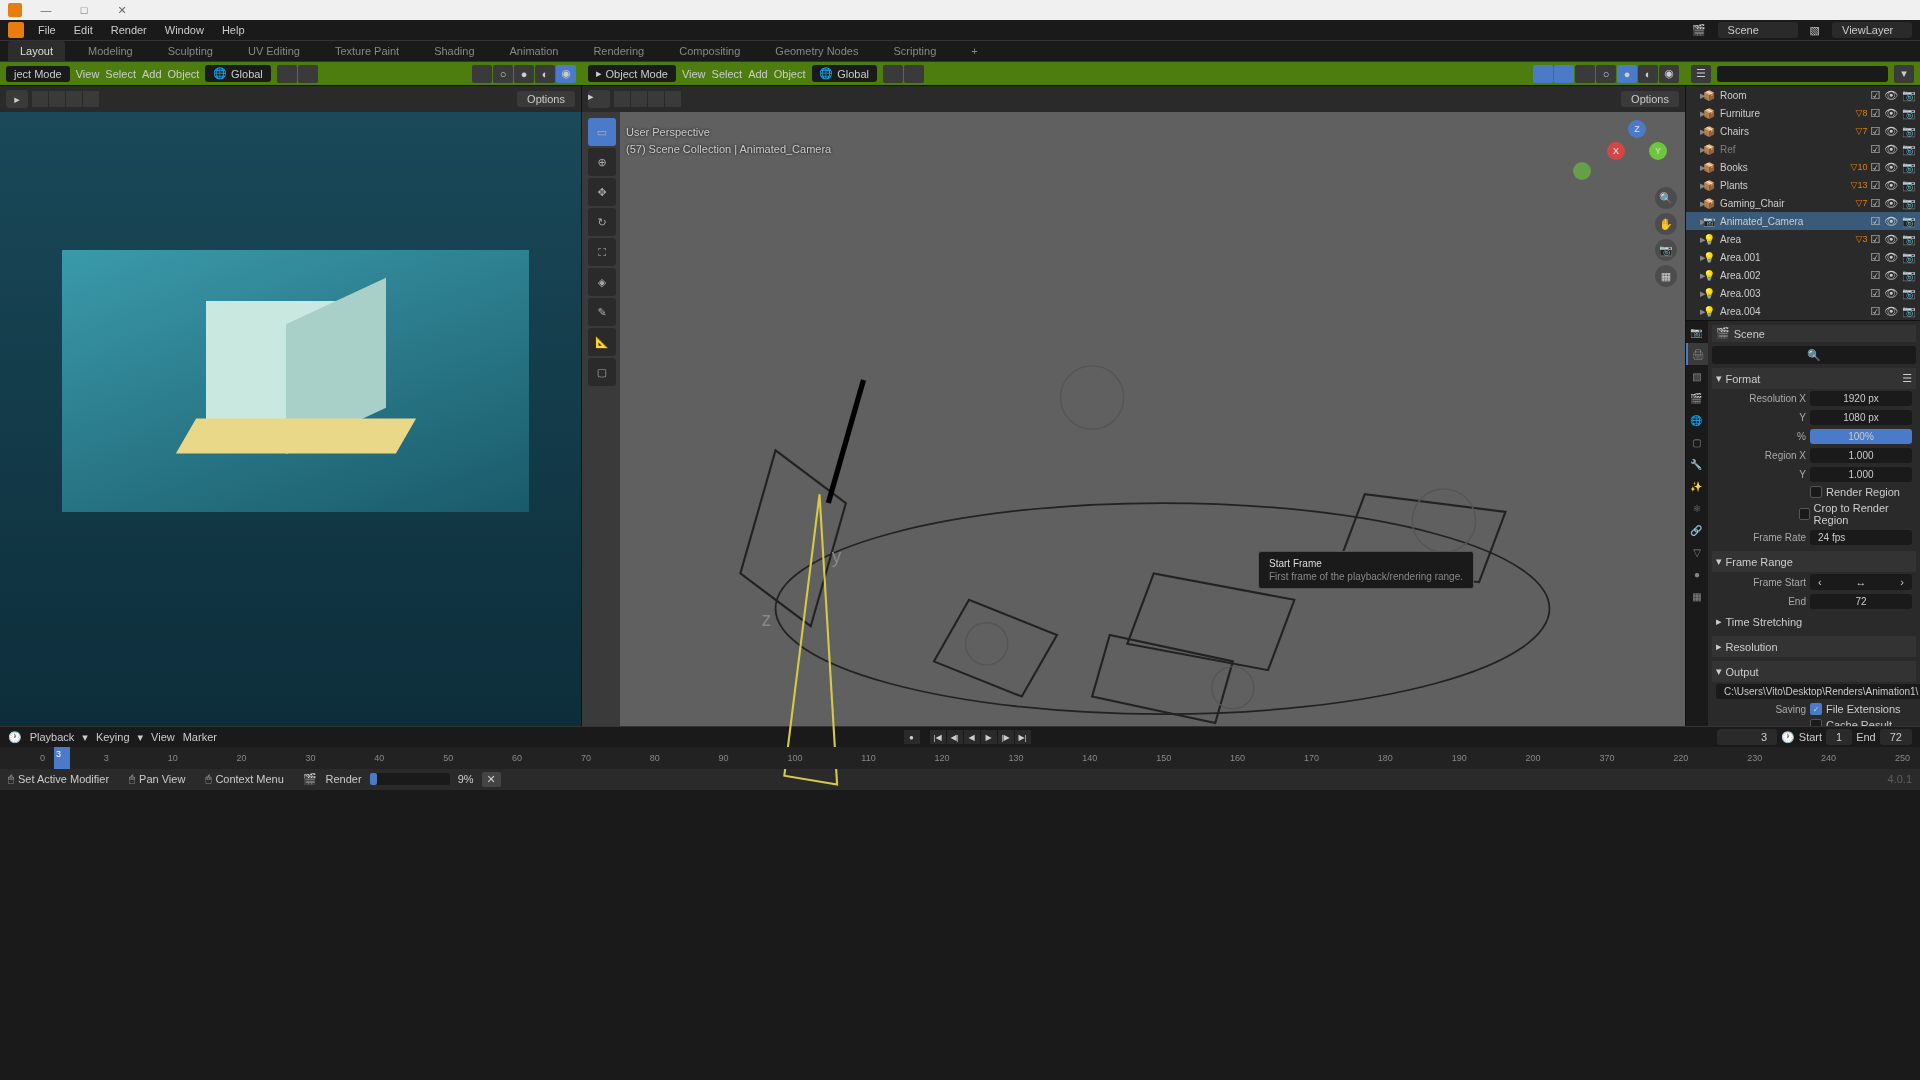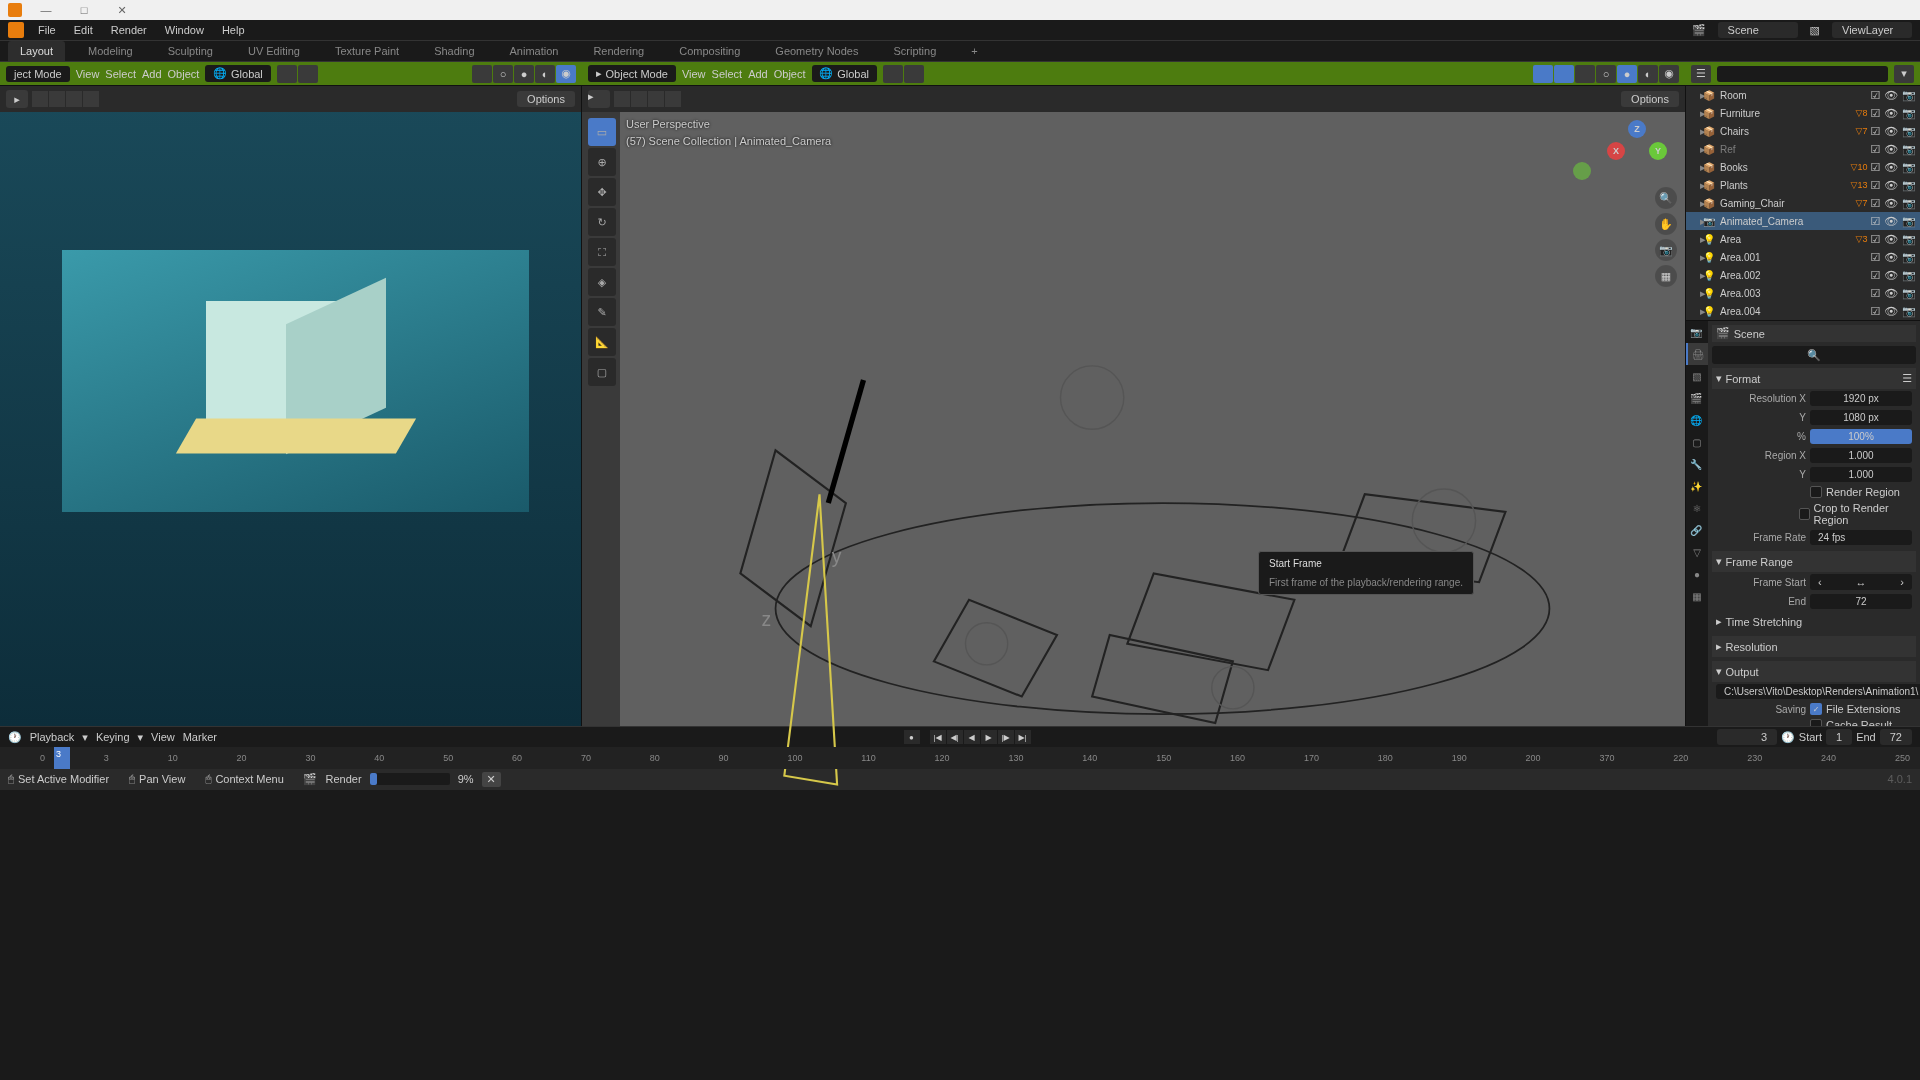--- a/index.html
+++ b/index.html
@@ -31,21 +31,21 @@
 .leftv .room .floor{position:absolute;bottom:10px;left:20px;width:220px;height:70px;background:#e8d888;transform:skewX(-30deg) rotateX(60deg)}
 .leftv .room .wall1{position:absolute;top:20px;left:40px;width:130px;height:150px;background:#c8e8e0}
 .leftv .room .wall2{position:absolute;top:20px;right:40px;width:100px;height:130px;background:#a8d0c8;transform:skewY(-25deg)}
 .editor{flex:1;background:#3a3a3a;position:relative}
 .editor .hdr{height:26px;background:#2a2a2a;display:flex;align-items:center;padding:0 6px;gap:4px}
 .editor .hdr .opt{margin-left:auto;padding:2px 10px;background:#3a3a3a;border-radius:3px}
 .editor .tools{position:absolute;left:6px;top:32px;width:28px;display:flex;flex-direction:column;gap:2px}
 .editor .tools .tool{width:28px;height:28px;background:#2a2a2a;border-radius:3px;display:flex;align-items:center;justify-content:center;color:#aaa}
 .editor .tools .tool.active{background:#4a7ac8}
 .editor .viewport{position:absolute;left:38px;right:0;top:26px;bottom:0;background:#606060}
-.editor .overlay{position:absolute;left:6px;top:4px;color:#fff;font-size:10px;line-height:1.5;text-shadow:0 0 3px #000}
+.editor .overlay{position:absolute;left:6px;top:12px;color:#fff;font-size:10px;line-height:1.5;text-shadow:0 0 3px #000}
 .editor .gizmo{position:absolute;right:18px;top:8px;width:60px;height:60px}
 .editor .gizmo .axis{position:absolute;width:18px;height:18px;border-radius:50%;display:flex;align-items:center;justify-content:center;font-size:9px;font-weight:bold}
 .editor .navs{position:absolute;right:8px;top:75px;display:flex;flex-direction:column;gap:4px}
 .editor .navs .nb{width:22px;height:22px;background:rgba(0,0,0,0.2);border-radius:50%;display:flex;align-items:center;justify-content:center}
 .editor .scene{position:absolute;left:50px;right:30px;top:180px;bottom:100px}
 .sidepanel{width:235px;background:#2a2a2a;display:flex;flex-direction:column;border-left:1px solid #111}
 .outliner{height:235px;overflow:hidden;border-bottom:1px solid #111}
 .outliner .row{display:flex;align-items:center;height:18px;padding:0 4px;gap:3px}
 .outliner .row.sel{background:#3a5a7a}
 .outliner .exp{width:10px;color:#888}
@@ -60,21 +60,21 @@
 .propcontent .section{margin-bottom:4px}
 .propcontent .sechead{padding:4px;background:#333;display:flex;align-items:center;gap:4px;cursor:pointer}
 .propcontent .proprow{display:flex;align-items:center;padding:2px 4px;gap:4px}
 .propcontent .proprow .label{width:90px;text-align:right;font-size:10px;color:#aaa}
 .propcontent .proprow .value{flex:1;background:#1a1a1a;padding:2px 8px;border-radius:3px;text-align:center;font-size:10px}
 .propcontent .proprow .value.blue{background:#4a7ac8}
 .propcontent .proprow .check{display:flex;align-items:center;gap:4px;font-size:10px}
 .propcontent .proprow .check .cb{width:12px;height:12px;background:#4a7ac8;border-radius:2px;display:flex;align-items:center;justify-content:center;font-size:8px}
 .propcontent .proprow .check .cb.off{background:#1a1a1a;border:1px solid #555}
 .tooltip{position:absolute;left:1258px;top:551px;background:#1a1a1a;border:1px solid #555;padding:6px 10px;z-index:100;border-radius:3px}
-.tooltip .tt-title{font-size:10px;color:#ddd;margin-bottom:8px}
+.tooltip .tt-title{font-size:10px;color:#ddd;margin-bottom:2px}
 .tooltip .tt-desc{font-size:10px;color:#888}
 .timeline{height:42px;background:#1a1a1a;border-top:1px solid #333}
 .timeline .thdr{height:20px;display:flex;align-items:center;padding:0 8px;gap:8px}
 .timeline .thdr .play{display:flex;gap:1px;margin:0 auto}
 .timeline .thdr .play span{width:16px;height:14px;background:#2a2a2a;display:flex;align-items:center;justify-content:center;font-size:8px}
 .timeline .thdr .frames{display:flex;gap:4px;align-items:center}
 .timeline .thdr .frames .fval{background:#2a2a2a;padding:2px 10px;border-radius:3px}
 .timeline .track{height:22px;background:#222;position:relative;display:flex;align-items:center}
 .timeline .track .nums{display:flex;position:absolute;left:40px;right:10px;justify-content:space-between}
 .timeline .track .nums span{font-size:9px;color:#888}

